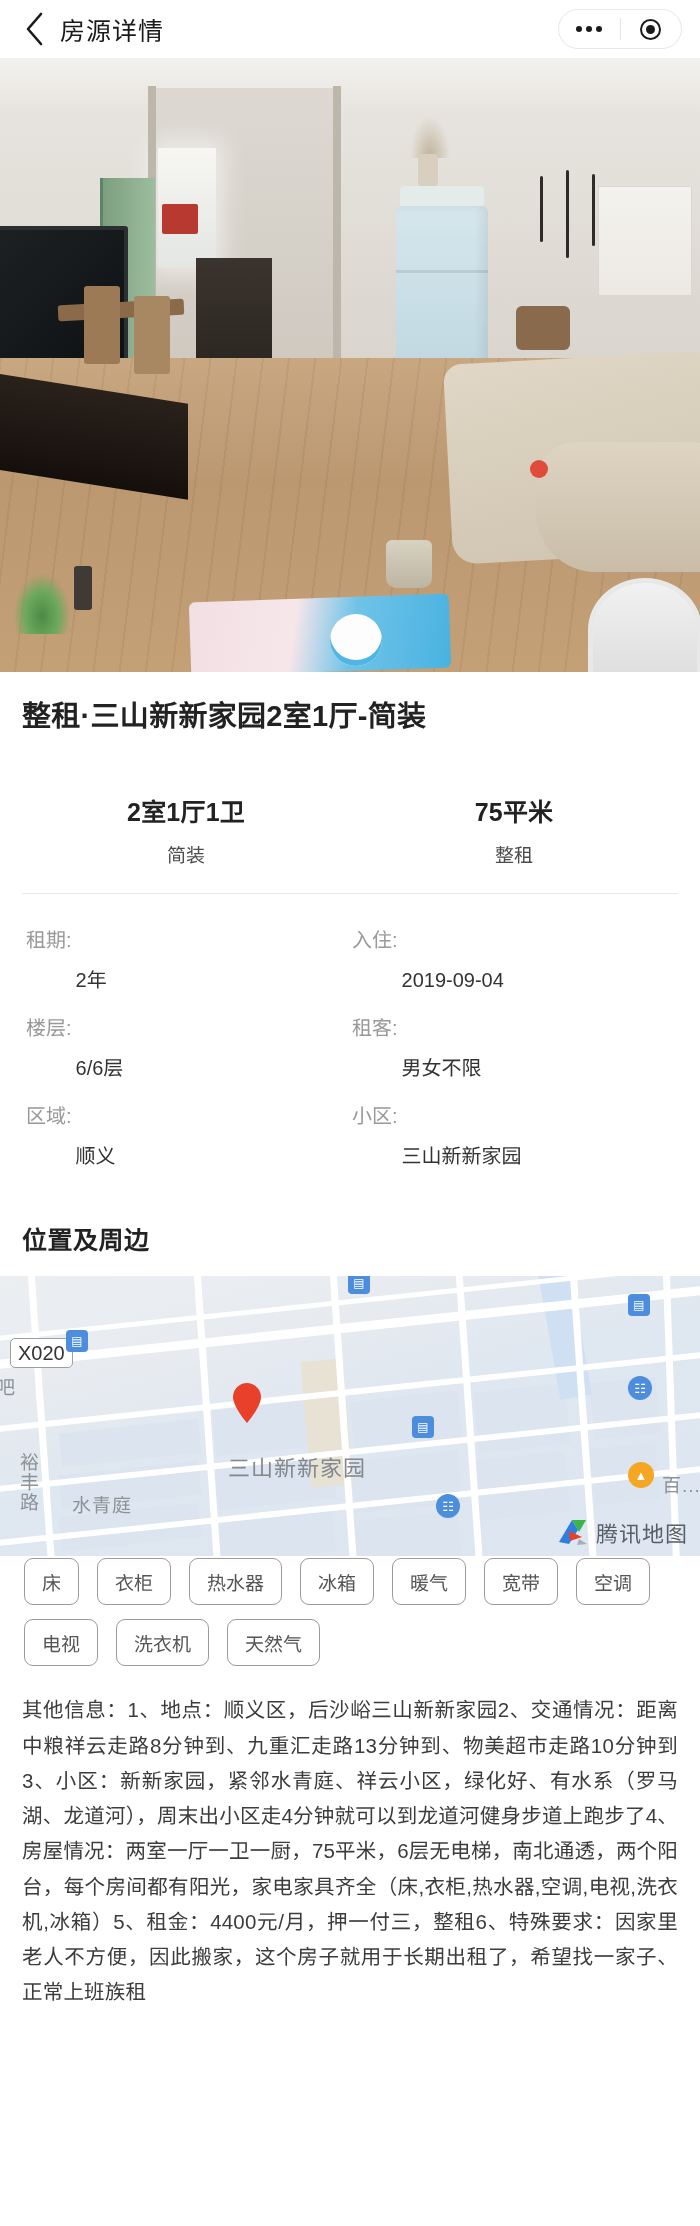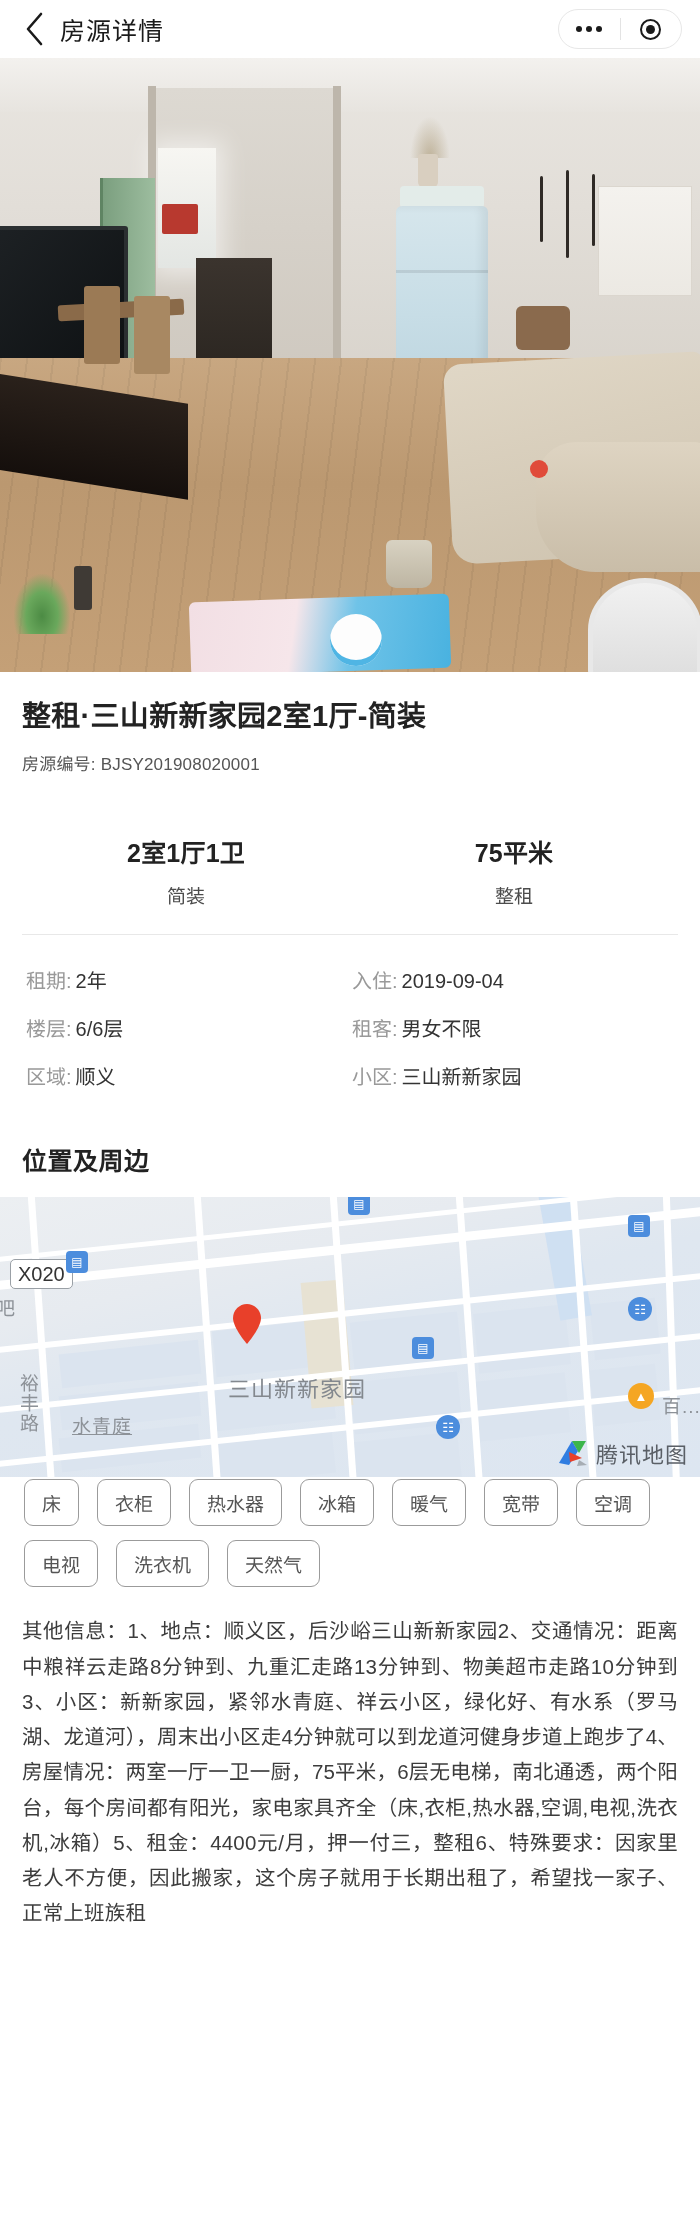--- a/index.html
+++ b/index.html
@@ -337,21 +337,21 @@
     padding: 9px 0;
   }
   .detail-cell {
     flex: 1;
     display: flex;
     font-size: 20px;
     line-height: 1.5;
   }
   .detail-cell:first-child { padding-left: 4px; }
   .detail-label { color: #999999; }
-  .detail-value { color: #333333; margin-left: 4px; }
+  .detail-value { color: #333333; margin-left: 4px; margin-top: 40px; }
 
   
   .section-head {
     font-size: 25px;
     font-weight: bold;
     color: #222222;
     padding: 22px 0 20px 0;
     letter-spacing: 0.5px;
   }
 
@@ -533,21 +533,20 @@
       <div class="h-carpet-face"></div>
       <div class="h-toy"></div>
       <div class="h-plant"></div>
       <div class="h-bottle"></div>
       <div class="h-walker"></div>
     </div>
   </div>
 
   <div class="card">
     <div class="listing-title">整租·三山新新家园2室1厅-简装</div>
-    <div class="listing-code">房源编号: BJSY201908020001</div>
 
     <div class="stats">
       <div class="stat">
         <div class="stat-main">2室1厅1卫</div>
         <div class="stat-sub">简装</div>
       </div>
       <div class="stat">
         <div class="stat-main">75平米</div>
         <div class="stat-sub">整租</div>
       </div>
@@ -626,21 +625,21 @@
     <div class="poi-icon" style="left:66px;top:54px;">▤</div>
     <div class="poi-icon" style="left:348px;top:-4px;">▤</div>
     <div class="poi-icon" style="left:412px;top:140px;">▤</div>
     <div class="poi-icon" style="left:628px;top:18px;">▤</div>
     <div class="poi-round" style="left:436px;top:218px;">☷</div>
     <div class="poi-round" style="left:628px;top:100px;">☷</div>
     <div class="poi-orange" style="left:628px;top:186px;">▲</div>
 
     <div class="map-label" style="left:-4px;top:96px;">吧</div>
     <div class="map-label big" style="left:228px;top:174px;">三山新新家园</div>
-    <div class="map-label" style="left:72px;top:214px;text-decoration:underline;">水青庭</div>
+    <div class="map-label" style="left:72px;top:214px;">水青庭</div>
     <div class="map-label" style="left:14px;top:176px;writing-mode:vertical-rl;">裕丰路</div>
     <div class="map-label" style="left:662px;top:194px;">百...</div>
 
     <div class="map-pin">
       <svg width="30" height="42" viewBox="0 0 30 42">
         <path d="M15 1 C7.3 1 1 7.3 1 15 C1 25 15 41 15 41 C15 41 29 25 29 15 C29 7.3 22.7 1 15 1 Z" fill="#e8402a"></path>
         <circle cx="15" cy="14.5" r="4.6" fill="#ffffff" opacity="0.0"></circle>
       </svg>
     </div>
 

